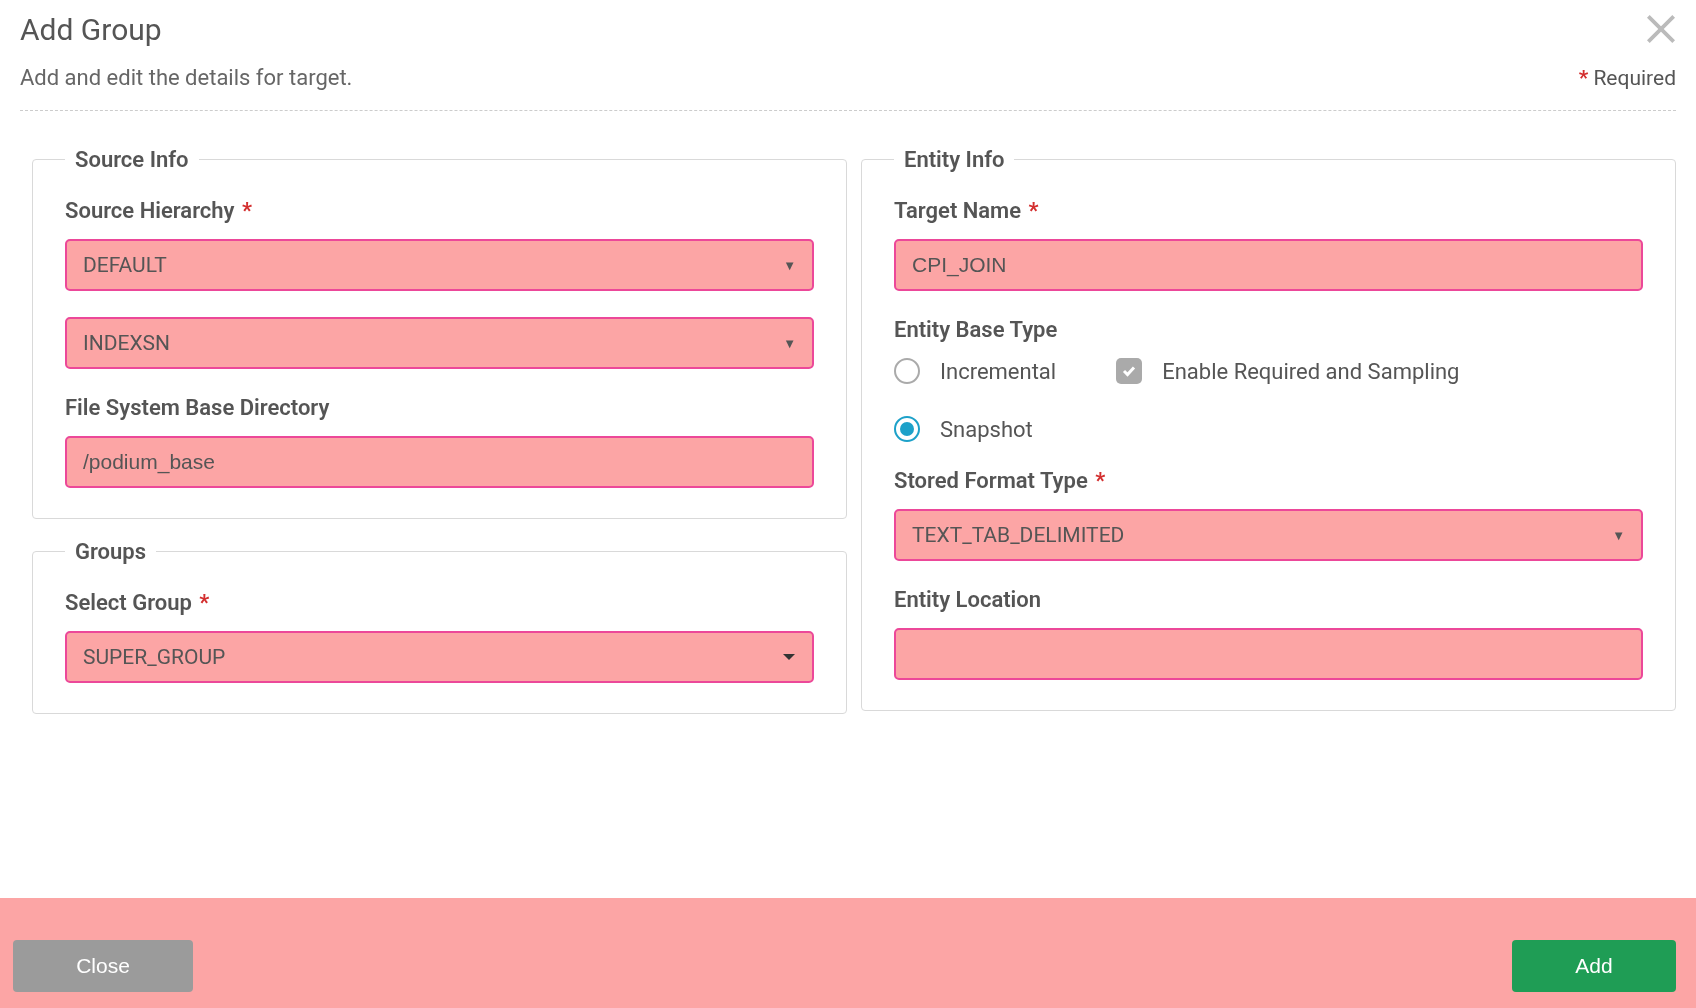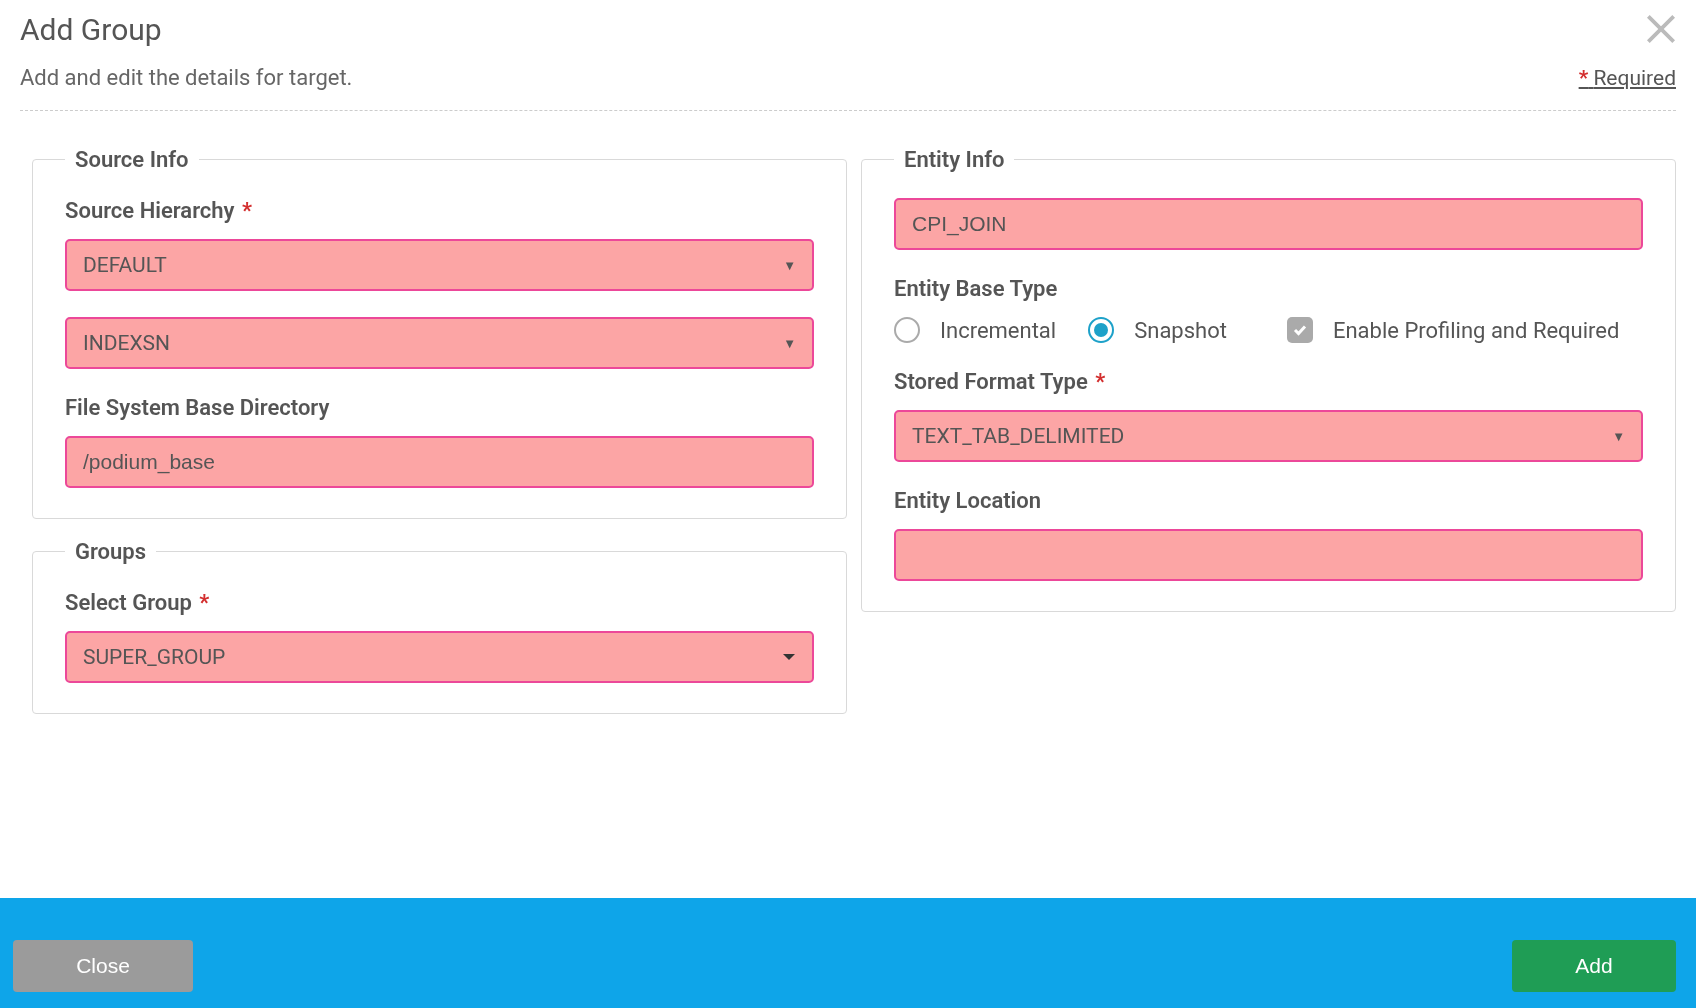--- a/index.html
+++ b/index.html
@@ -4,21 +4,21 @@
 <style>
 * { box-sizing: border-box; margin: 0; padding: 0; }
 body { font-family: -apple-system, BlinkMacSystemFont, "Segoe UI", Roboto, sans-serif; background: #fff; color: #333; }
 
 .dialog { width: 1696px; height: 1008px; display: flex; flex-direction: column; }
 
 .header { padding: 12px 20px 0 20px; position: relative; }
 .title { font-size: 30px; font-weight: 400; color: #555; }
 .subtitle-row { display: flex; justify-content: space-between; align-items: baseline; margin-top: 18px; padding-bottom: 20px; border-bottom: 1px dashed #ccc; }
 .subtitle { font-size: 22px; color: #666; }
-.required-note { font-size: 21px; color: #555; text-decoration: underline; }
+.required-note { font-size: 21px; color: #555; }
 .required-note .ast { color: #d32f2f; font-weight: 700; }
 
 .close-x { position: absolute; top: 10px; right: 16px; cursor: pointer; }
 .close-x svg { width: 38px; height: 38px; stroke: #bbb; stroke-width: 2.4; }
 
 .body { display: flex; gap: 14px; padding: 36px 20px 0 32px; flex: 0 0 auto; }
 
 .col { flex: 1; display: flex; flex-direction: column; gap: 20px; }
 
 fieldset { border: 1px solid #d9d9d9; border-radius: 4px; padding: 0 32px 30px 32px; }
@@ -29,31 +29,31 @@
 .ast { color: #d32f2f; font-weight: 700; margin-left: 2px; }
 
 .text-input, .select-wrap { width: 100%; height: 52px; border: 2px solid #ec4899; border-radius: 5px; padding: 0 16px; font-size: 21px; color: #555; background: #fca5a5; display: flex; align-items: center; justify-content: space-between; }
 .text-input { outline: none; }
 .select-wrap { cursor: pointer; }
 .select-value { color: #555; }
 .caret, .caret-thin { font-size: 13px; }
 .caret-thin svg { width: 14px; height: 10px; fill: #333; }
 
 .radio-check-row { display: flex; align-items: flex-start; gap: 60px; }
-.radio-col { display: flex; flex-direction: row; gap: 32px; }
+.radio-col { display: flex; flex-direction: column; gap: 32px; }
 .radio-item, .check-item { display: flex; align-items: center; gap: 20px; font-size: 22px; color: #555; cursor: pointer; }
 
 .radio { width: 26px; height: 26px; border: 2.5px solid #aaa; border-radius: 50%; display: inline-flex; align-items: center; justify-content: center; flex-shrink: 0; }
 .radio.checked { border-color: #1da1c9; }
 .radio.checked::after { content: ""; width: 14px; height: 14px; background: #1da1c9; border-radius: 50%; }
 
 .checkbox { width: 26px; height: 26px; background: #aaa; border-radius: 5px; display: inline-flex; align-items: center; justify-content: center; flex-shrink: 0; }
 .checkbox svg { width: 16px; height: 16px; stroke: #fff; stroke-width: 3; fill: none; }
 
-.footer { margin-top: auto; background: #0ea5e9; padding: 42px 20px 16px 13px; display: flex; justify-content: space-between; }
+.footer { margin-top: auto; background: #fca5a5; padding: 42px 20px 16px 13px; display: flex; justify-content: space-between; }
 .btn { height: 52px; border: none; border-radius: 4px; font-size: 21px; cursor: pointer; padding: 0 50px; }
 .btn-close { background: #9b9b9b; color: #fff; width: 180px; padding: 0; }
 .btn-add { background: #1f9d55; color: #fff; width: 164px; padding: 0; }
 </style>
 </head>
 <body>
 
 <div class="dialog">
 
   <div class="header">
@@ -111,20 +111,21 @@
       </fieldset>
 
     </div>
 
     <div class="col">
 
       <fieldset>
         <legend>Entity Info</legend>
 
         <div class="field">
+          <label class="field-label"><span>Target Name</span> <span class="ast">*</span></label>
           <input class="text-input" type="text" value="CPI_JOIN" style="">
         </div>
 
         <div class="field">
           <label class="field-label">Entity Base Type</label>
           <div class="radio-check-row">
             <div class="radio-col">
               <div class="radio-item">
                 <span class="radio"></span>
                 <span>Incremental</span>
@@ -133,21 +134,21 @@
                 <span class="radio checked"></span>
                 <span>Snapshot</span>
               </div>
             </div>
             <div class="check-item">
               <span class="checkbox">
                 <svg viewBox="0 0 16 16">
                     <path d="M3 8 L6.5 11.5 L13 4.5"></path>
                   </svg>
               </span>
-              <span>Enable Profiling and Required</span>
+              <span>Enable Required and Sampling</span>
             </div>
           </div>
         </div>
 
         <div class="field">
           <label class="field-label"><span>Stored Format Type</span> <span class="ast">*</span></label>
           <div class="select-wrap">
             <span class="select-value">TEXT_TAB_DELIMITED</span>
             <span class="caret">▼</span>
           </div>

